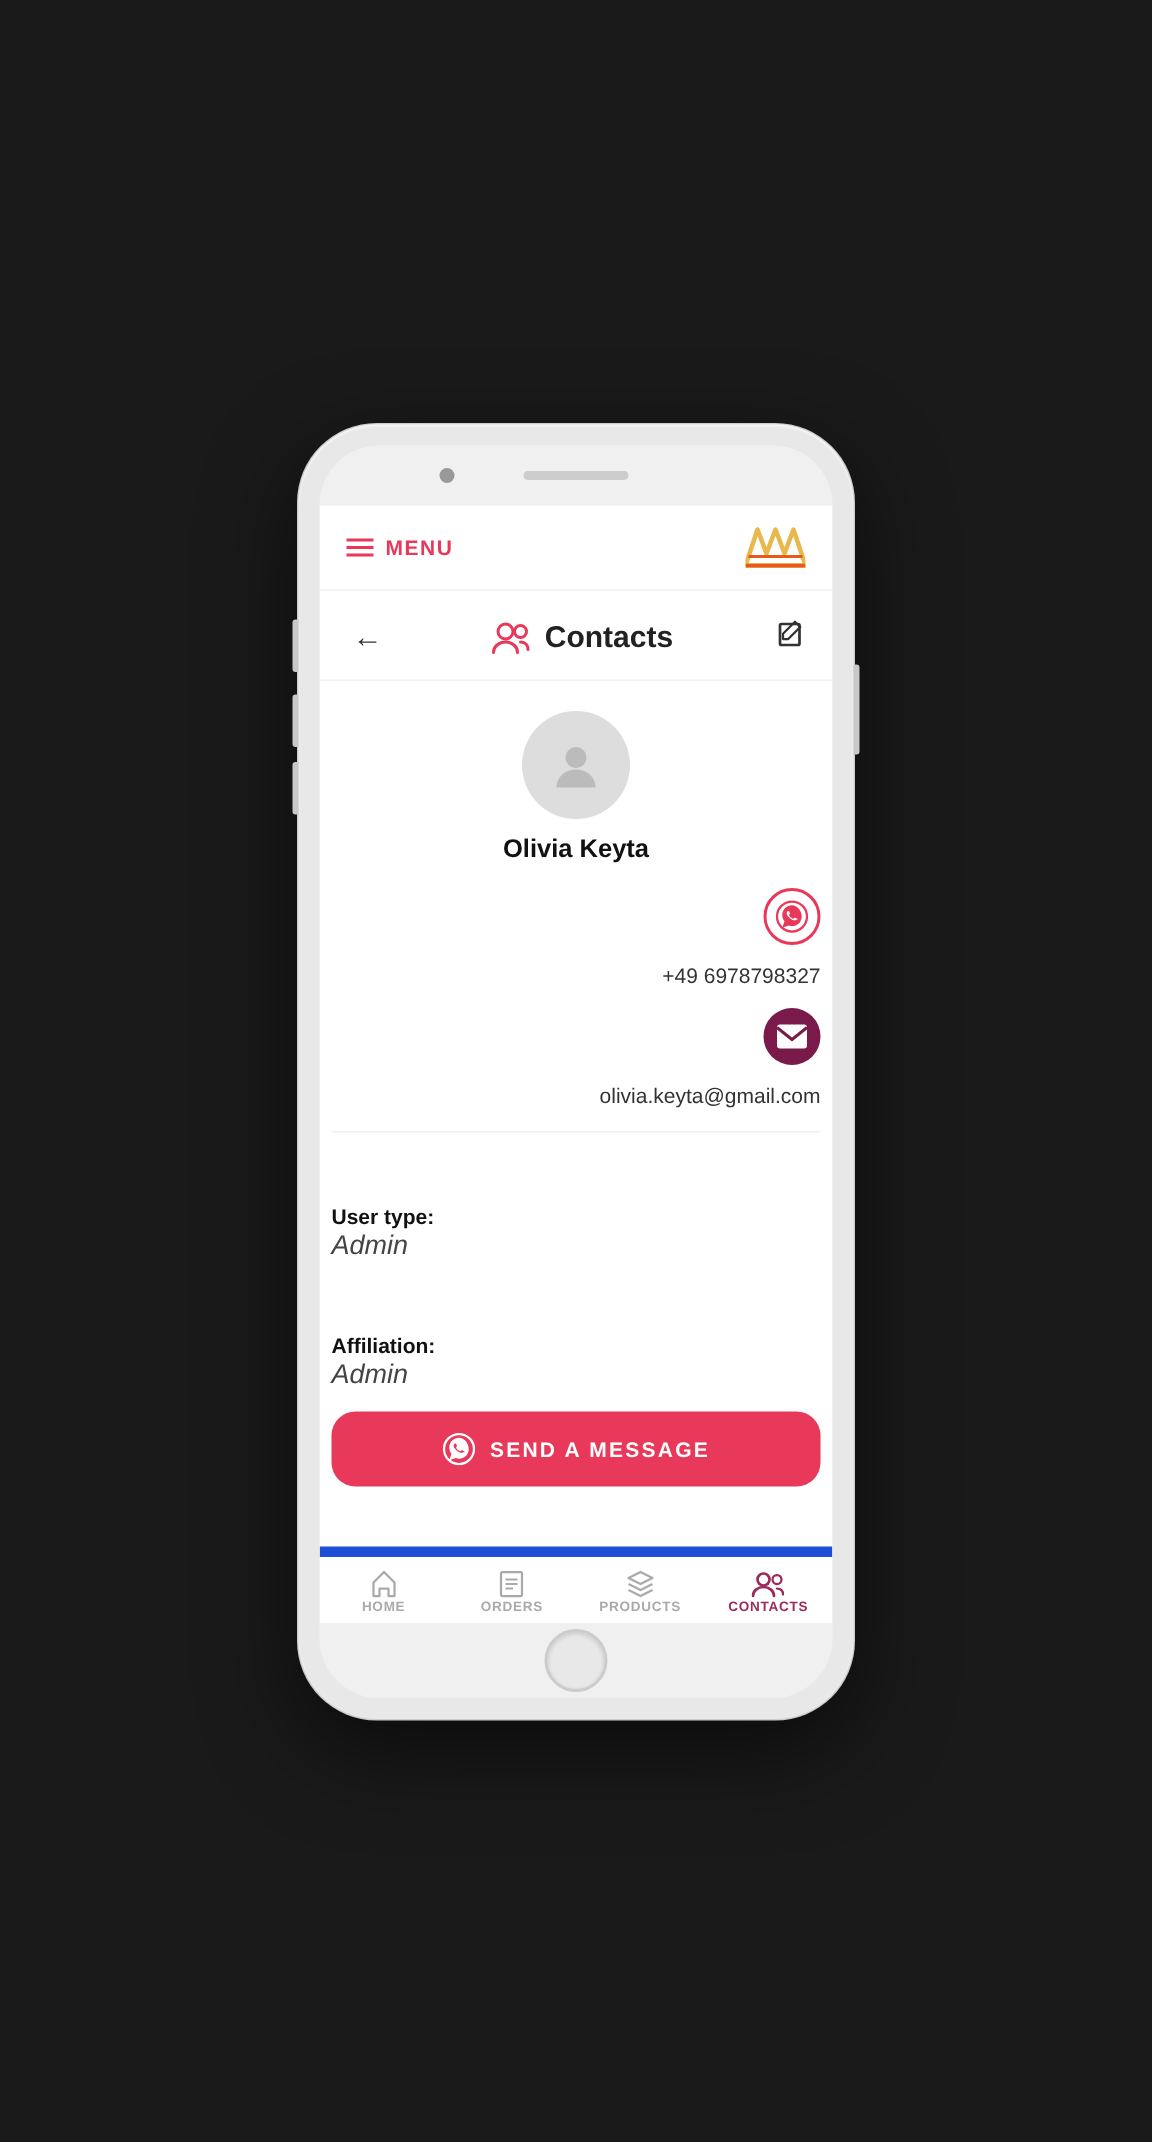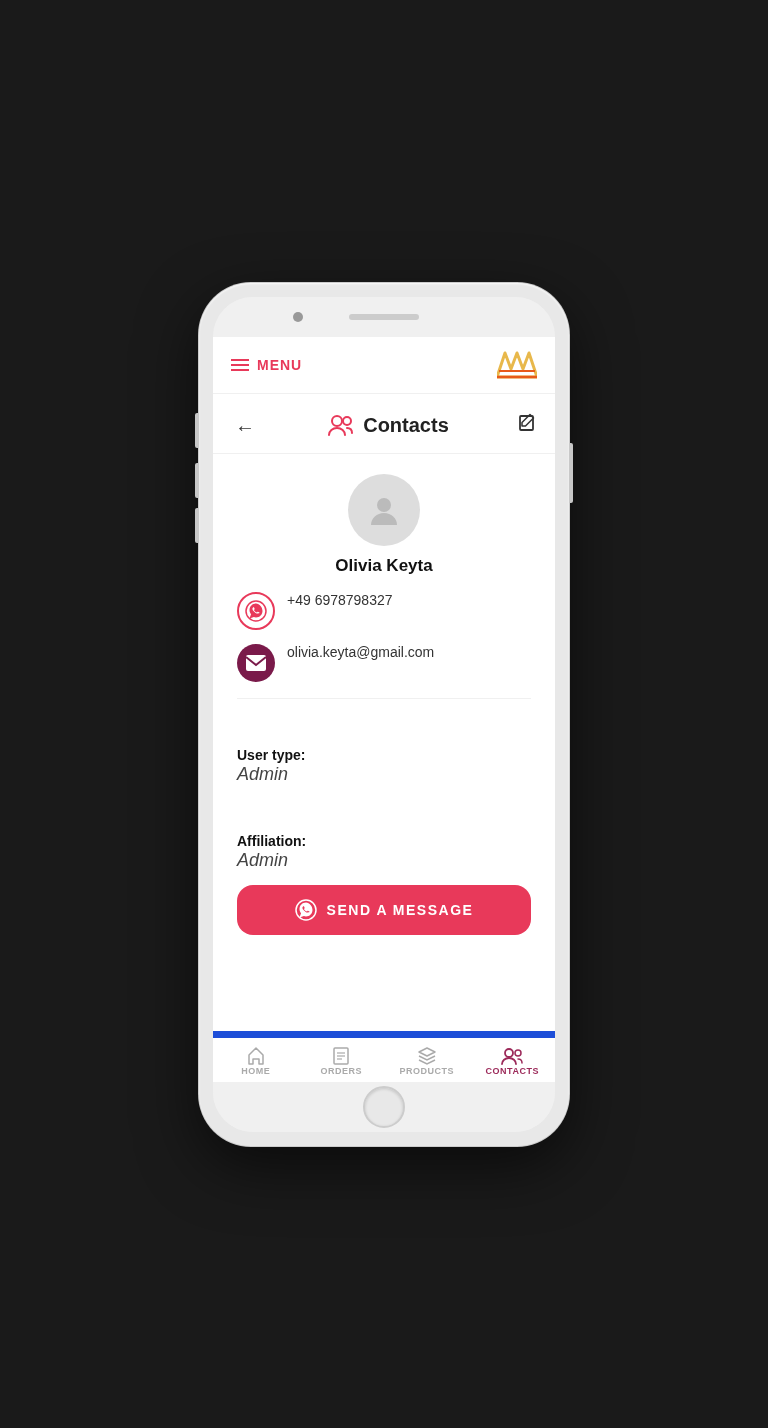--- a/index.html
+++ b/index.html
@@ -171,21 +171,21 @@
 
     .edit-btn {
       font-size: 18px;
       color: #333;
       cursor: pointer;
     }
 
     
     .contact-content {
       flex: 1;
-      padding: 20px 24px;
+      padding: 20px 8px;
       overflow-y: auto;
     }
 
     .avatar-section {
       display: flex;
       flex-direction: column;
       align-items: center;
       margin-bottom: 16px;
     }
 
@@ -206,23 +206,24 @@
       color: #111;
     }
 
     
     .contact-info {
       margin: 8px 0 16px;
     }
 
     .info-row {
       display: flex;
-      align-items: flex-start;
+      align-items: flex-end;
       gap: 12px;
       margin-bottom: 14px;
+      flex-direction: column;
     }
 
     .info-icon-circle {
       width: 38px;
       height: 38px;
       border-radius: 50%;
       display: flex;
       align-items: center;
       justify-content: center;
       flex-shrink: 0;

